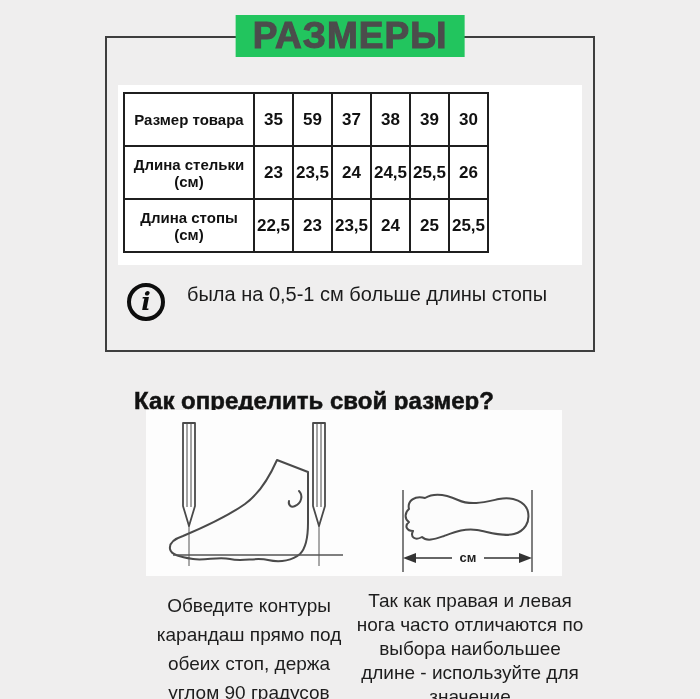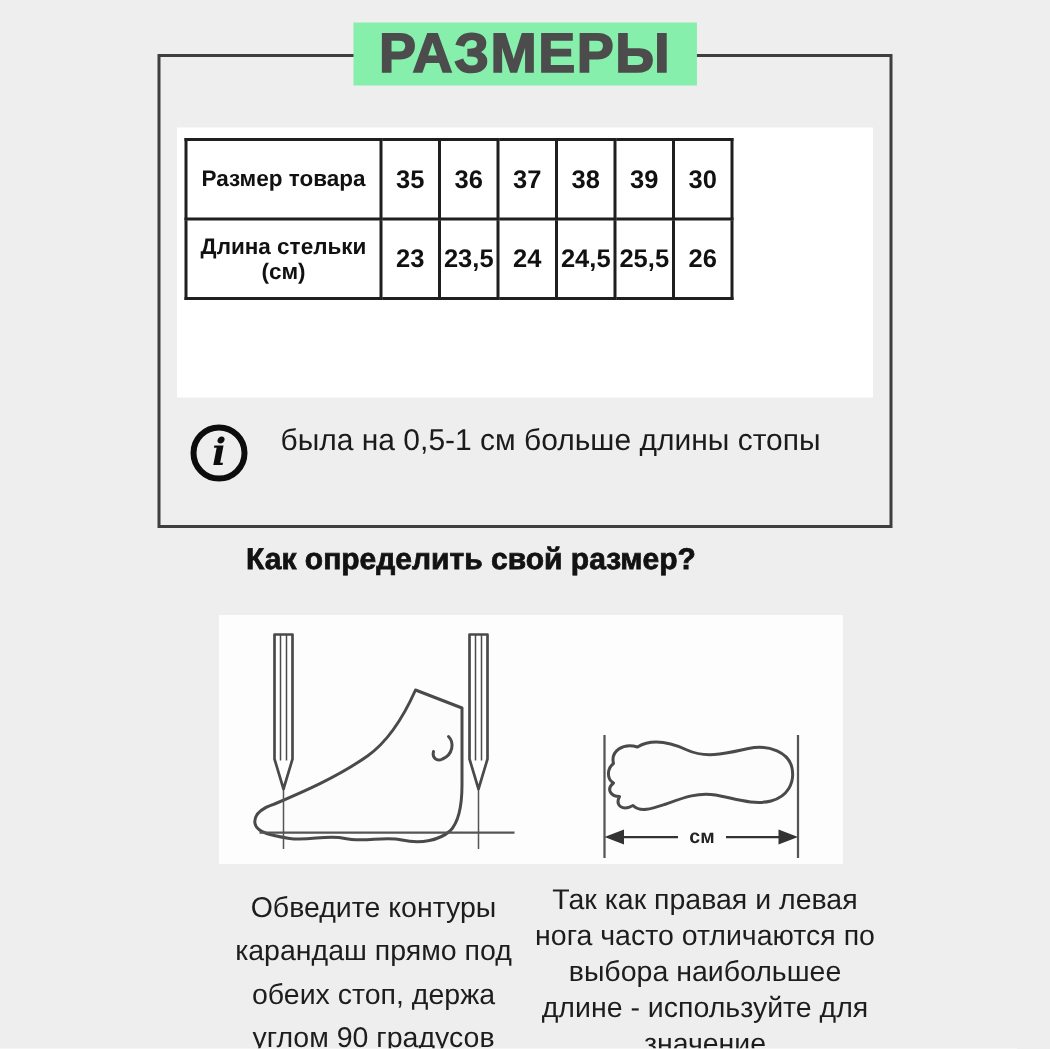--- a/index.html
+++ b/index.html
@@ -10,21 +10,21 @@
     font-family:"Liberation Sans", sans-serif;
     overflow:hidden;
   }
   
   .frame{
     position:absolute;left:105px;top:36px;width:490px;height:316px;
     border:2px solid #3e3e3e;box-sizing:border-box;
   }
   .title{
     position:absolute;top:15px;left:50%;transform:translateX(-50%);
-    background:#86efac;padding:0 17px;z-index:2;
+    background:#22c55e;padding:0 17px;z-index:2;
     font-size:37px;line-height:42px;font-weight:700;letter-spacing:1px;
     color:#4c4c4c;-webkit-text-stroke:1.1px #4c4c4c;white-space:nowrap;
   }
   .table-panel{
     position:absolute;left:118px;top:85px;width:464px;height:180px;
     background:#ffffff;
   }
   table.size-table{
     position:absolute;left:123px;top:92px;z-index:1;
     border-collapse:collapse;table-layout:fixed;border-radius:27px;
@@ -46,22 +46,22 @@
   .info-icon .glyph{
     font-family:"DejaVu Serif", serif;font-style:italic;font-weight:700;
     font-size:25px;line-height:25px;color:#0d0d0d;transform:translateY(-1px);
   }
   .info-text{
     position:absolute;left:187px;top:279px;
     font-size:20px;line-height:30px;color:#1b1b1b;
   }
   
   .howto-heading{
-    position:absolute;left:0;top:362px;width:628px;text-align:center;
-    font-size:20px;font-weight:700;color:#121212;-webkit-text-stroke:0.5px #121212;
+    position:absolute;left:0;top:387px;width:628px;text-align:center;
+    font-size:24px;font-weight:700;color:#121212;-webkit-text-stroke:0.5px #121212;
   }
   .illus-panel{
     position:absolute;left:146px;top:410px;width:416px;height:166px;
     background:#fdfdfd;
   }
   .illus{position:absolute;z-index:1;}
   .illus-left{left:157px;top:408px;}
   .illus-right{left:385px;top:445px;}
   .caption{
     position:absolute;text-align:center;color:#1d1d1d;
@@ -86,35 +86,44 @@
         <col class="c-num">
         <col class="c-num">
       <col class="c-num">
         <col class="c-num">
         <col class="c-num">
     </colgroup>
     <tbody>
         <tr>
       <td class="lbl">Размер товара</td>
       <td class="num">35</td>
-      <td class="num">36</td>
+      <td class="num">59</td>
       <td class="num">37</td>
       <td class="num">38</td>
       <td class="num">39</td>
       <td class="num">30</td>
     </tr>
     <tr>
       <td class="lbl">Длина стельки (см)</td>
       <td class="num">23</td>
       <td class="num">23,5</td>
       <td class="num">24</td>
       <td class="num">24,5</td>
       <td class="num">25,5</td>
       <td class="num">26</td>
     </tr>
+    <tr>
+      <td class="lbl">Длина стопы (см)</td>
+      <td class="num">22,5</td>
+      <td class="num">23</td>
+      <td class="num">23,5</td>
+      <td class="num">24</td>
+      <td class="num">25</td>
+      <td class="num">25,5</td>
+    </tr>
   </tbody>
     </table>
 
   <div class="info-icon">
     <span class="glyph">i</span>
   </div>
   <div class="info-text">
     <div>была на 0,5-1 см больше длины стопы</div>
   </div>
 

